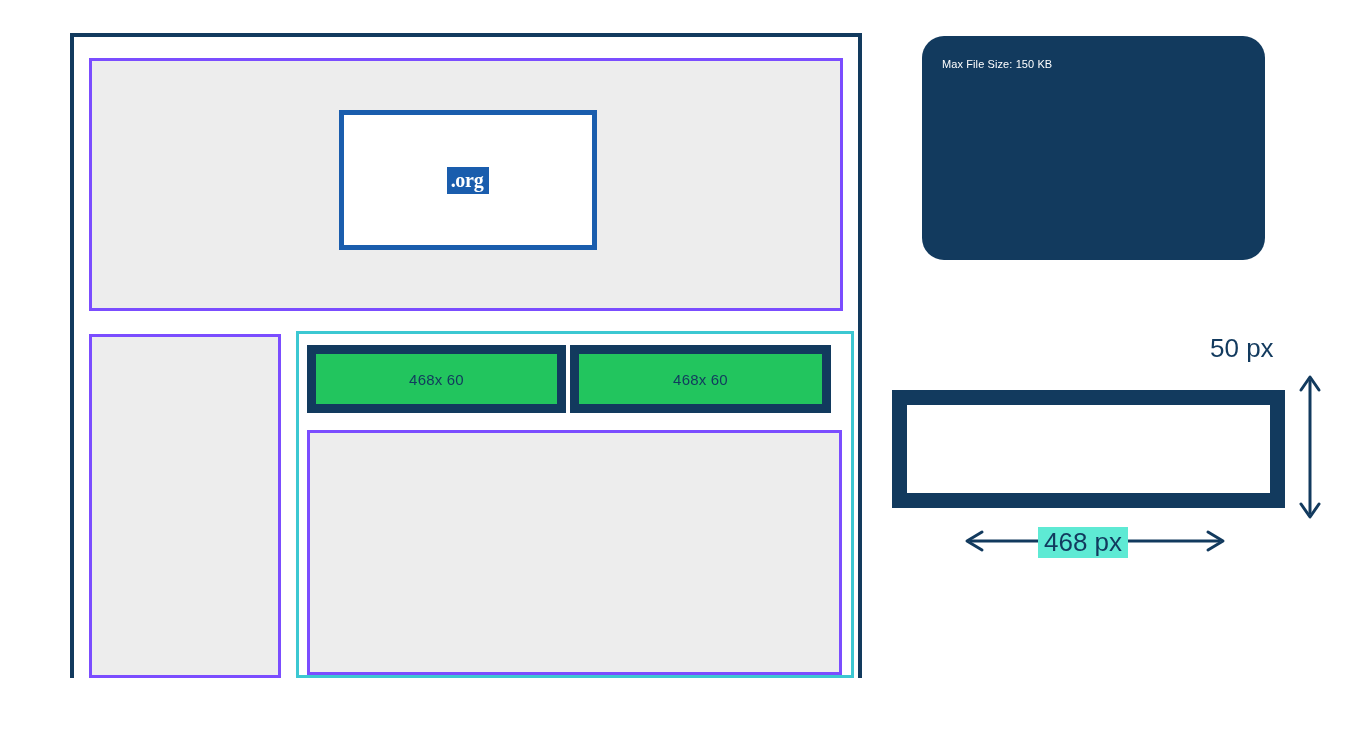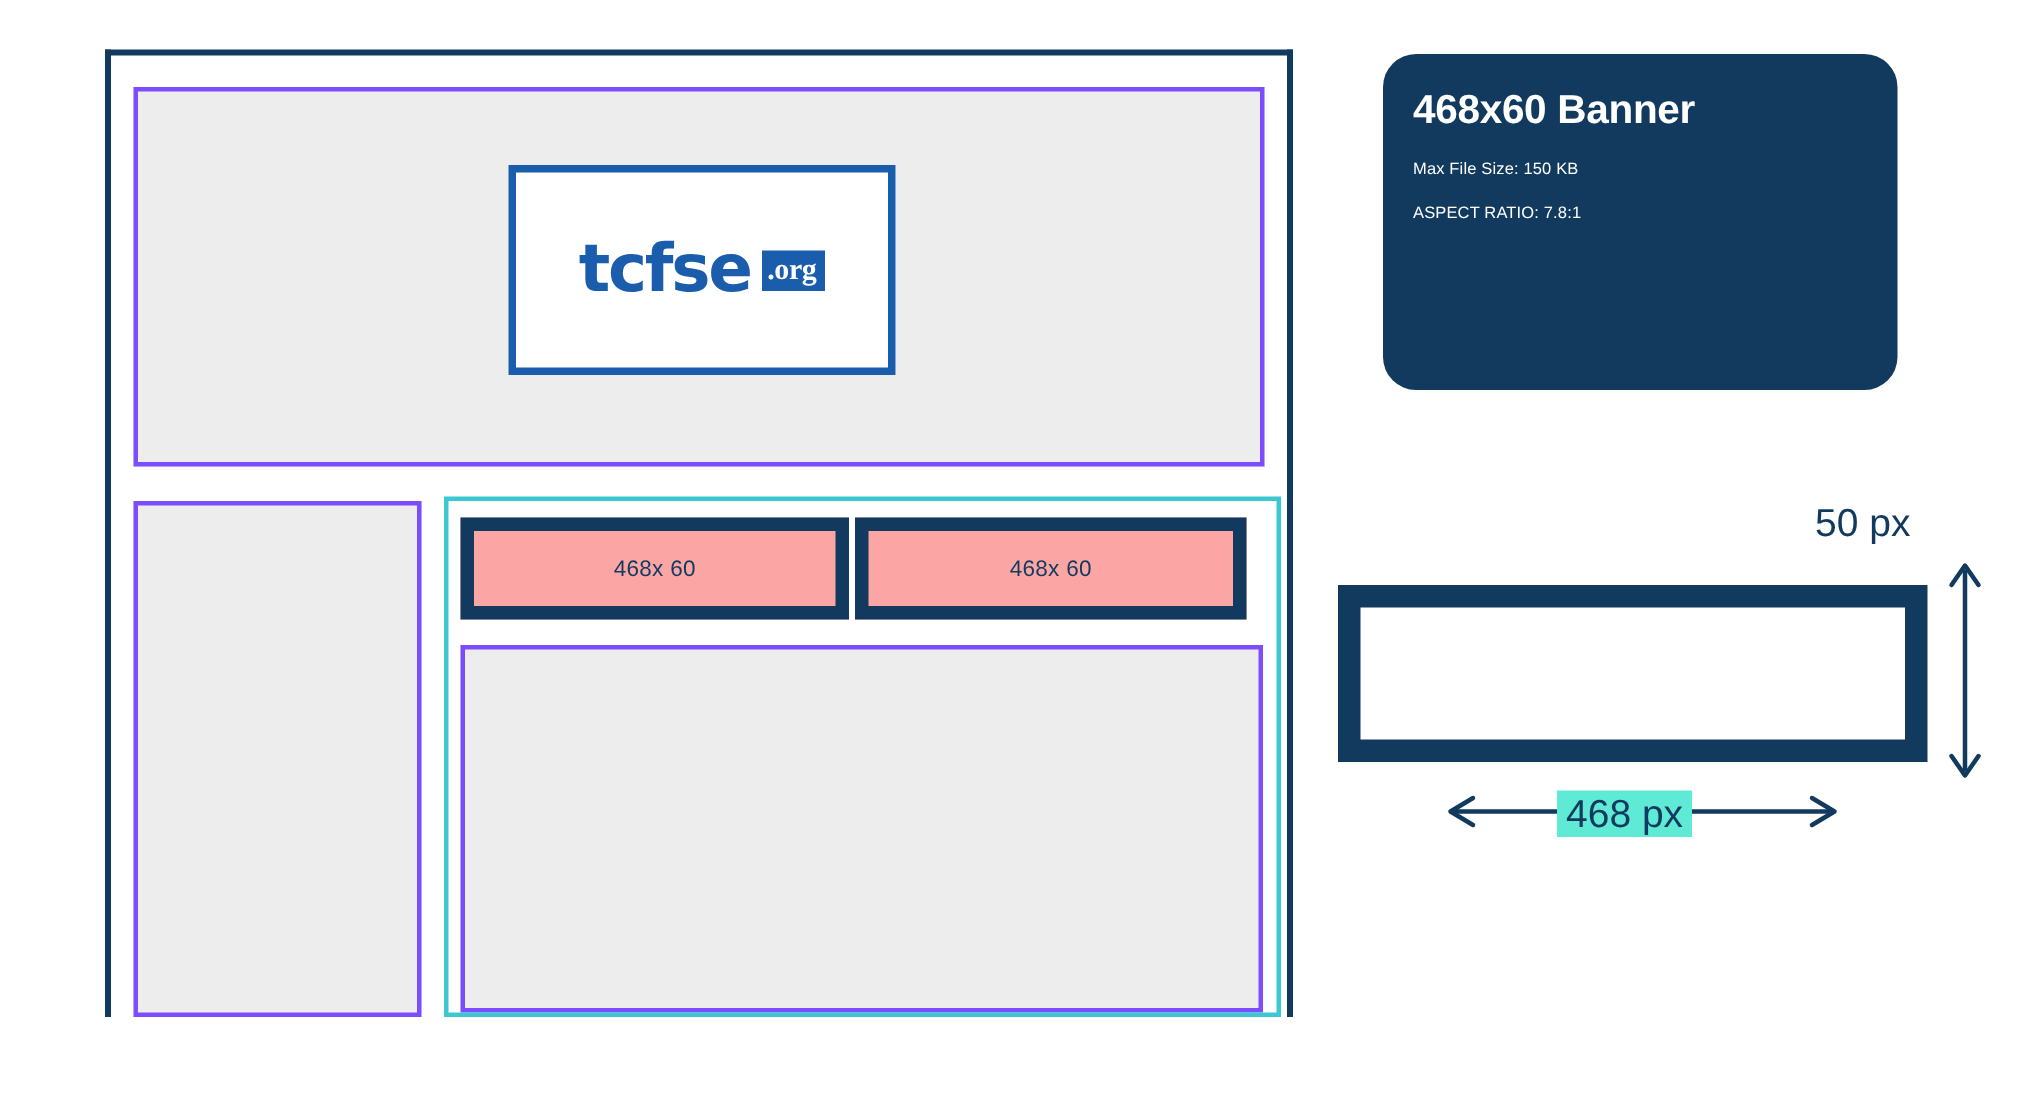--- a/index.html
+++ b/index.html
@@ -32,21 +32,21 @@
 
   #banner-group{
     position:absolute;left:296px;top:331px;width:558px;height:347px;
     border:3px solid #3CC8D2;
     box-sizing:border-box;
     background:transparent;
   }
 
   .banner-slot{
     position:absolute;top:345px;height:68px;
-    background:#fca5a5;
+    background:#22c55e;
     border:9px solid #123A5E;
     box-sizing:border-box;
     display:flex;align-items:center;justify-content:center;
   }
   #banner-slot-1{left:307px;width:259px;}
   #banner-slot-2{left:570px;width:261px;}
   .banner-slot-label{
     font-size:15px;color:#123A5E;letter-spacing:.2px;white-space:nowrap;
   }
 
@@ -116,29 +116,26 @@
   <div class="banner-slot" id="banner-slot-1">
     <span class="banner-slot-label">468x 60</span>
   </div>
 
   <div class="banner-slot" id="banner-slot-2">
     <span class="banner-slot-label">468x 60</span>
   </div>
 
   <div id="logo-frame">
     <div id="logo-mark">
-      <span id="logo-wordmark">tcfse</span>
       <span id="logo-tld">.org</span>
     </div>
   </div>
 
   <div id="spec-card">
-    <div id="spec-card-title">468x60 Banner</div>
     <div class="spec-line">Max File Size: 150 KB</div>
-    <div class="spec-line">ASPECT RATIO: 7.8:1</div>
   </div>
 
   <div id="dim-label-height">50 px</div>
 
   <div id="dim-banner-box"></div>
 
   <svg id="dim-arrow-v" viewBox="0 0 28 150">
     <line x1="14" y1="8" x2="14" y2="142" stroke="#123A5E" stroke-width="3"></line>
     <polyline points="5,18 14,5 23,18" fill="none" stroke="#123A5E" stroke-width="3" stroke-linecap="round" stroke-linejoin="round"></polyline>
     <polyline points="5,132 14,145 23,132" fill="none" stroke="#123A5E" stroke-width="3" stroke-linecap="round" stroke-linejoin="round"></polyline>

